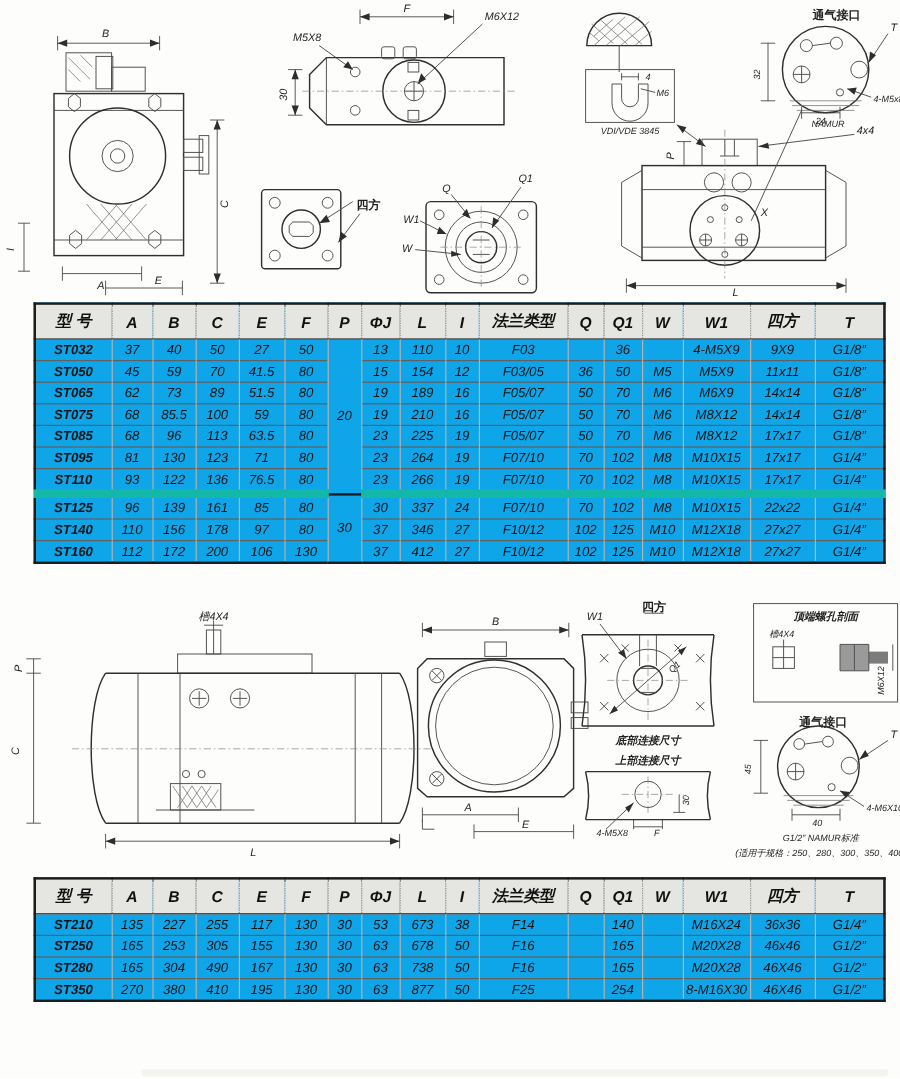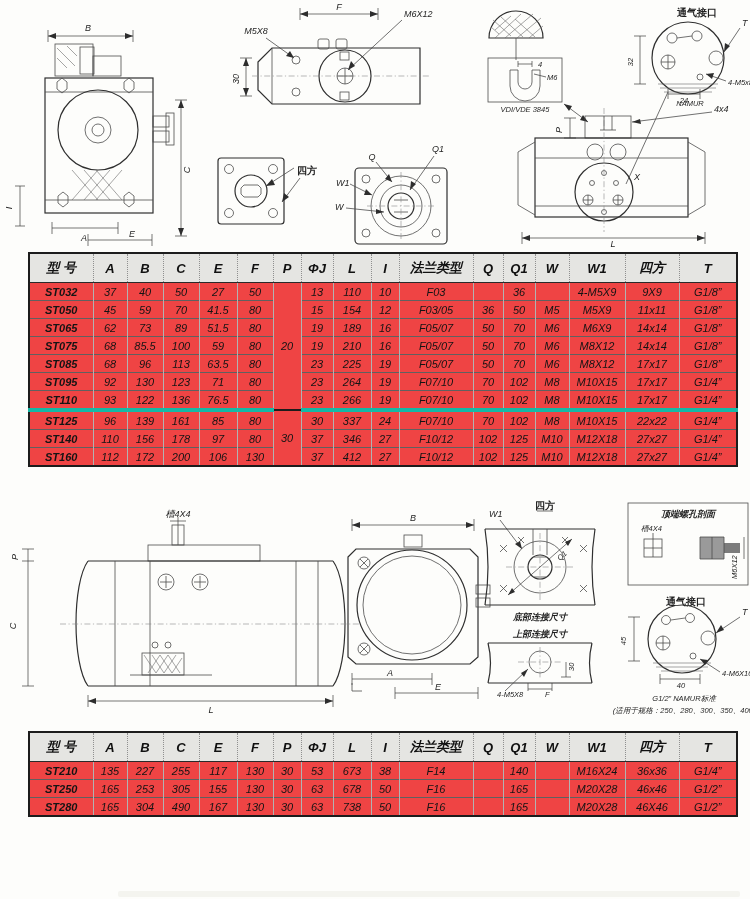--- a/index.html
+++ b/index.html
@@ -1,27 +1,27 @@
 <!DOCTYPE html>
 <html><head>
 <meta charset="utf-8">
 <style>
   *{box-sizing:border-box;margin:0;padding:0}
   html,body{background:#fff}
   body{width:750px;height:899px;font-family:"Liberation Sans",sans-serif}
   .page{position:relative;width:750px;height:899px;background:#fdfdfb;overflow:hidden}
   .abs{position:absolute}
-  .dim-table{border-collapse:collapse;table-layout:fixed;width:690px;background:#ef4444;border:2px solid #1c1c1c}
+  .dim-table{border-collapse:collapse;table-layout:fixed;width:690px;background:#0ea5e9;border:2px solid #1c1c1c}
   .dim-table th{background:#e5e5e2;border-left:1px dotted #8f8f8f;border-bottom:1.5px solid #2a2a2a;
     font-style:italic;font-weight:bold;font-size:13px;padding:5px 0;color:#111}
   .dim-table td{border-left:1px solid #b2b2b2;border-top:1px solid #606060;
     font-style:italic;font-size:11px;text-align:center;padding:2.5px 1px;color:#141414}
   .dim-table th:first-child,.dim-table td:first-child{border-left:none}
   .dim-table td.model{font-weight:bold}
-  .dim-table tr.group-break td{border-bottom:4px solid #14b8a6}
+  .dim-table tr.group-break td{border-bottom:7px solid #14b8a6}
   .dim-table td.merged{border-bottom:2px solid #1c1c1c}
   svg{display:block}
   svg text{fill:#1f1f1f;font-family:"Liberation Sans",sans-serif}
   .ln{stroke:#4d4d4d;stroke-width:.8;fill:none}
   .ln2{stroke:#2f2f2f;stroke-width:1.2;fill:none}
   .dim{stroke:#3d3d3d;stroke-width:.7;fill:none}
   .dash{stroke:#8a8a8a;stroke-width:.6;fill:none;stroke-dasharray:6 2.5 1.2 2.5}
   .hatch{stroke:#6a6a6a;stroke-width:.6;fill:none}
   .lbl{font-size:9px;font-style:italic}
   .lbls{font-size:7.5px;font-style:italic}
@@ -340,21 +340,21 @@
             <td>F05/07</td>
             <td>50</td>
             <td>70</td>
             <td>M6</td>
             <td>M8X12</td>
             <td>17x17</td>
             <td>G1/8”</td>
           </tr>
           <tr>
             <td class="model">ST095</td>
-            <td>92</td>
+            <td>81</td>
             <td>130</td>
             <td>123</td>
             <td>71</td>
             <td>80</td>
             <td>23</td>
             <td>264</td>
             <td>19</td>
             <td>F07/10</td>
             <td>70</td>
             <td>102</td>
@@ -654,18 +654,37 @@
             <td>738</td>
             <td>50</td>
             <td>F16</td>
             <td></td>
             <td>165</td>
             <td></td>
             <td>M20X28</td>
             <td>46X46</td>
             <td>G1/2”</td>
           </tr>
+          <tr>
+            <td class="model">ST350</td>
+            <td>270</td>
+            <td>380</td>
+            <td>410</td>
+            <td>195</td>
+            <td>130</td>
+            <td>30</td>
+            <td>63</td>
+            <td>877</td>
+            <td>50</td>
+            <td>F25</td>
+            <td></td>
+            <td>254</td>
+            <td></td>
+            <td>8-M16X30</td>
+            <td>46X46</td>
+            <td>G1/2”</td>
+          </tr>
         </tbody>
     </table>
   </div>
 
   <div class="abs bar" style="left:118px;top:891px;width:622px;height:6px"></div>
 </div>
 
 </body></html>

